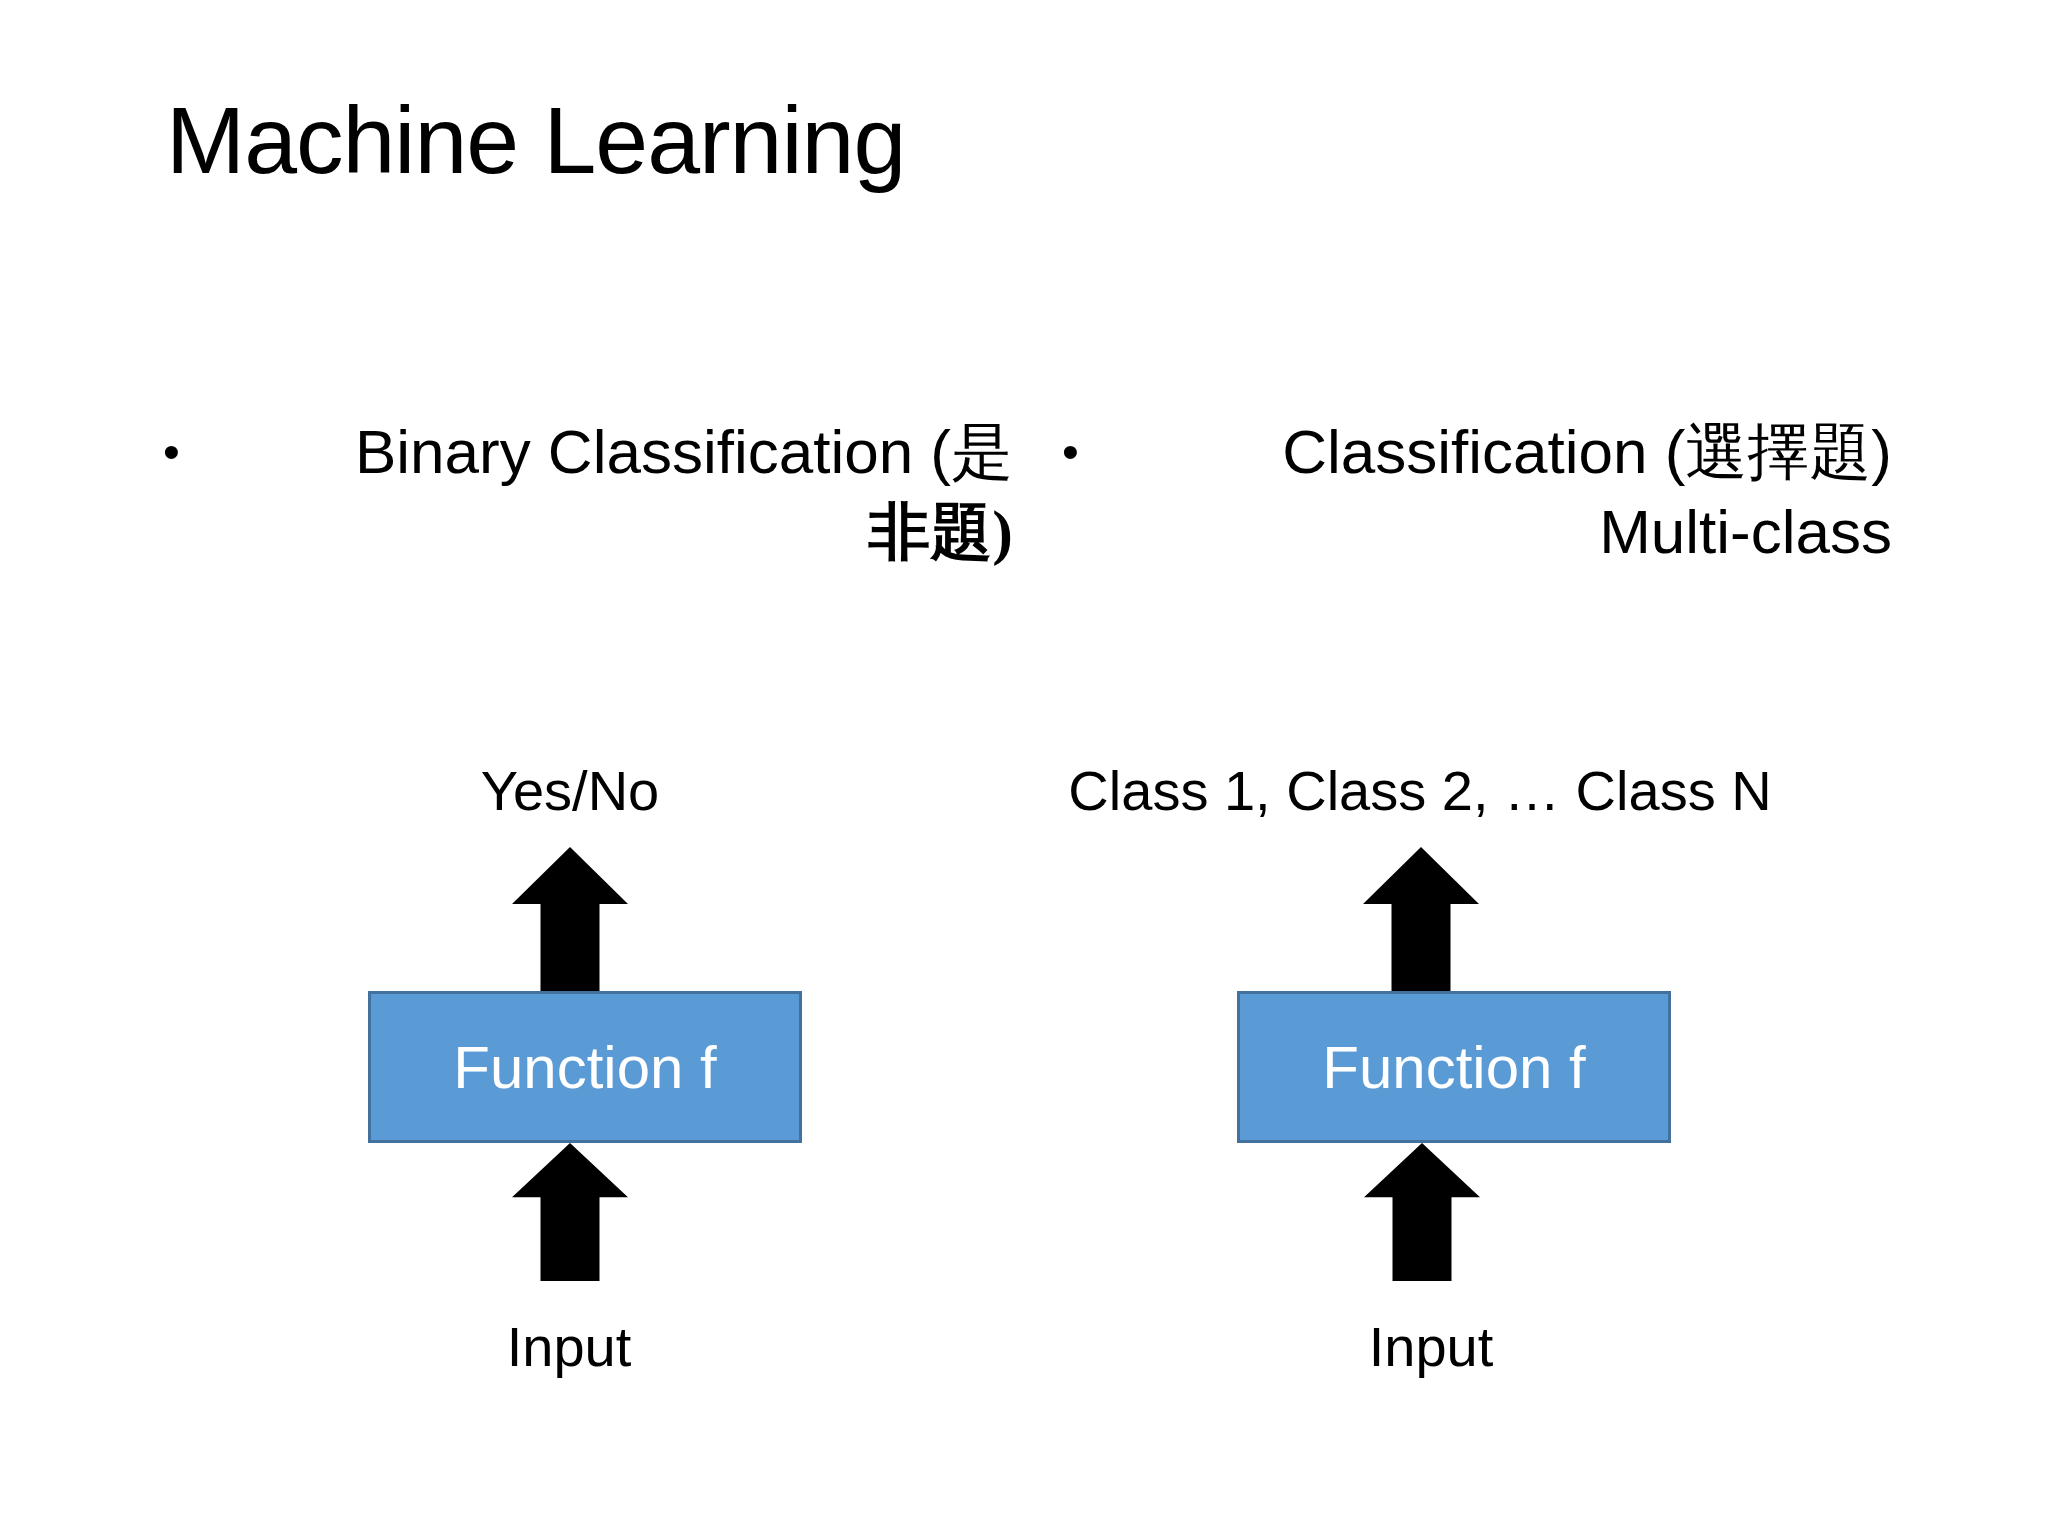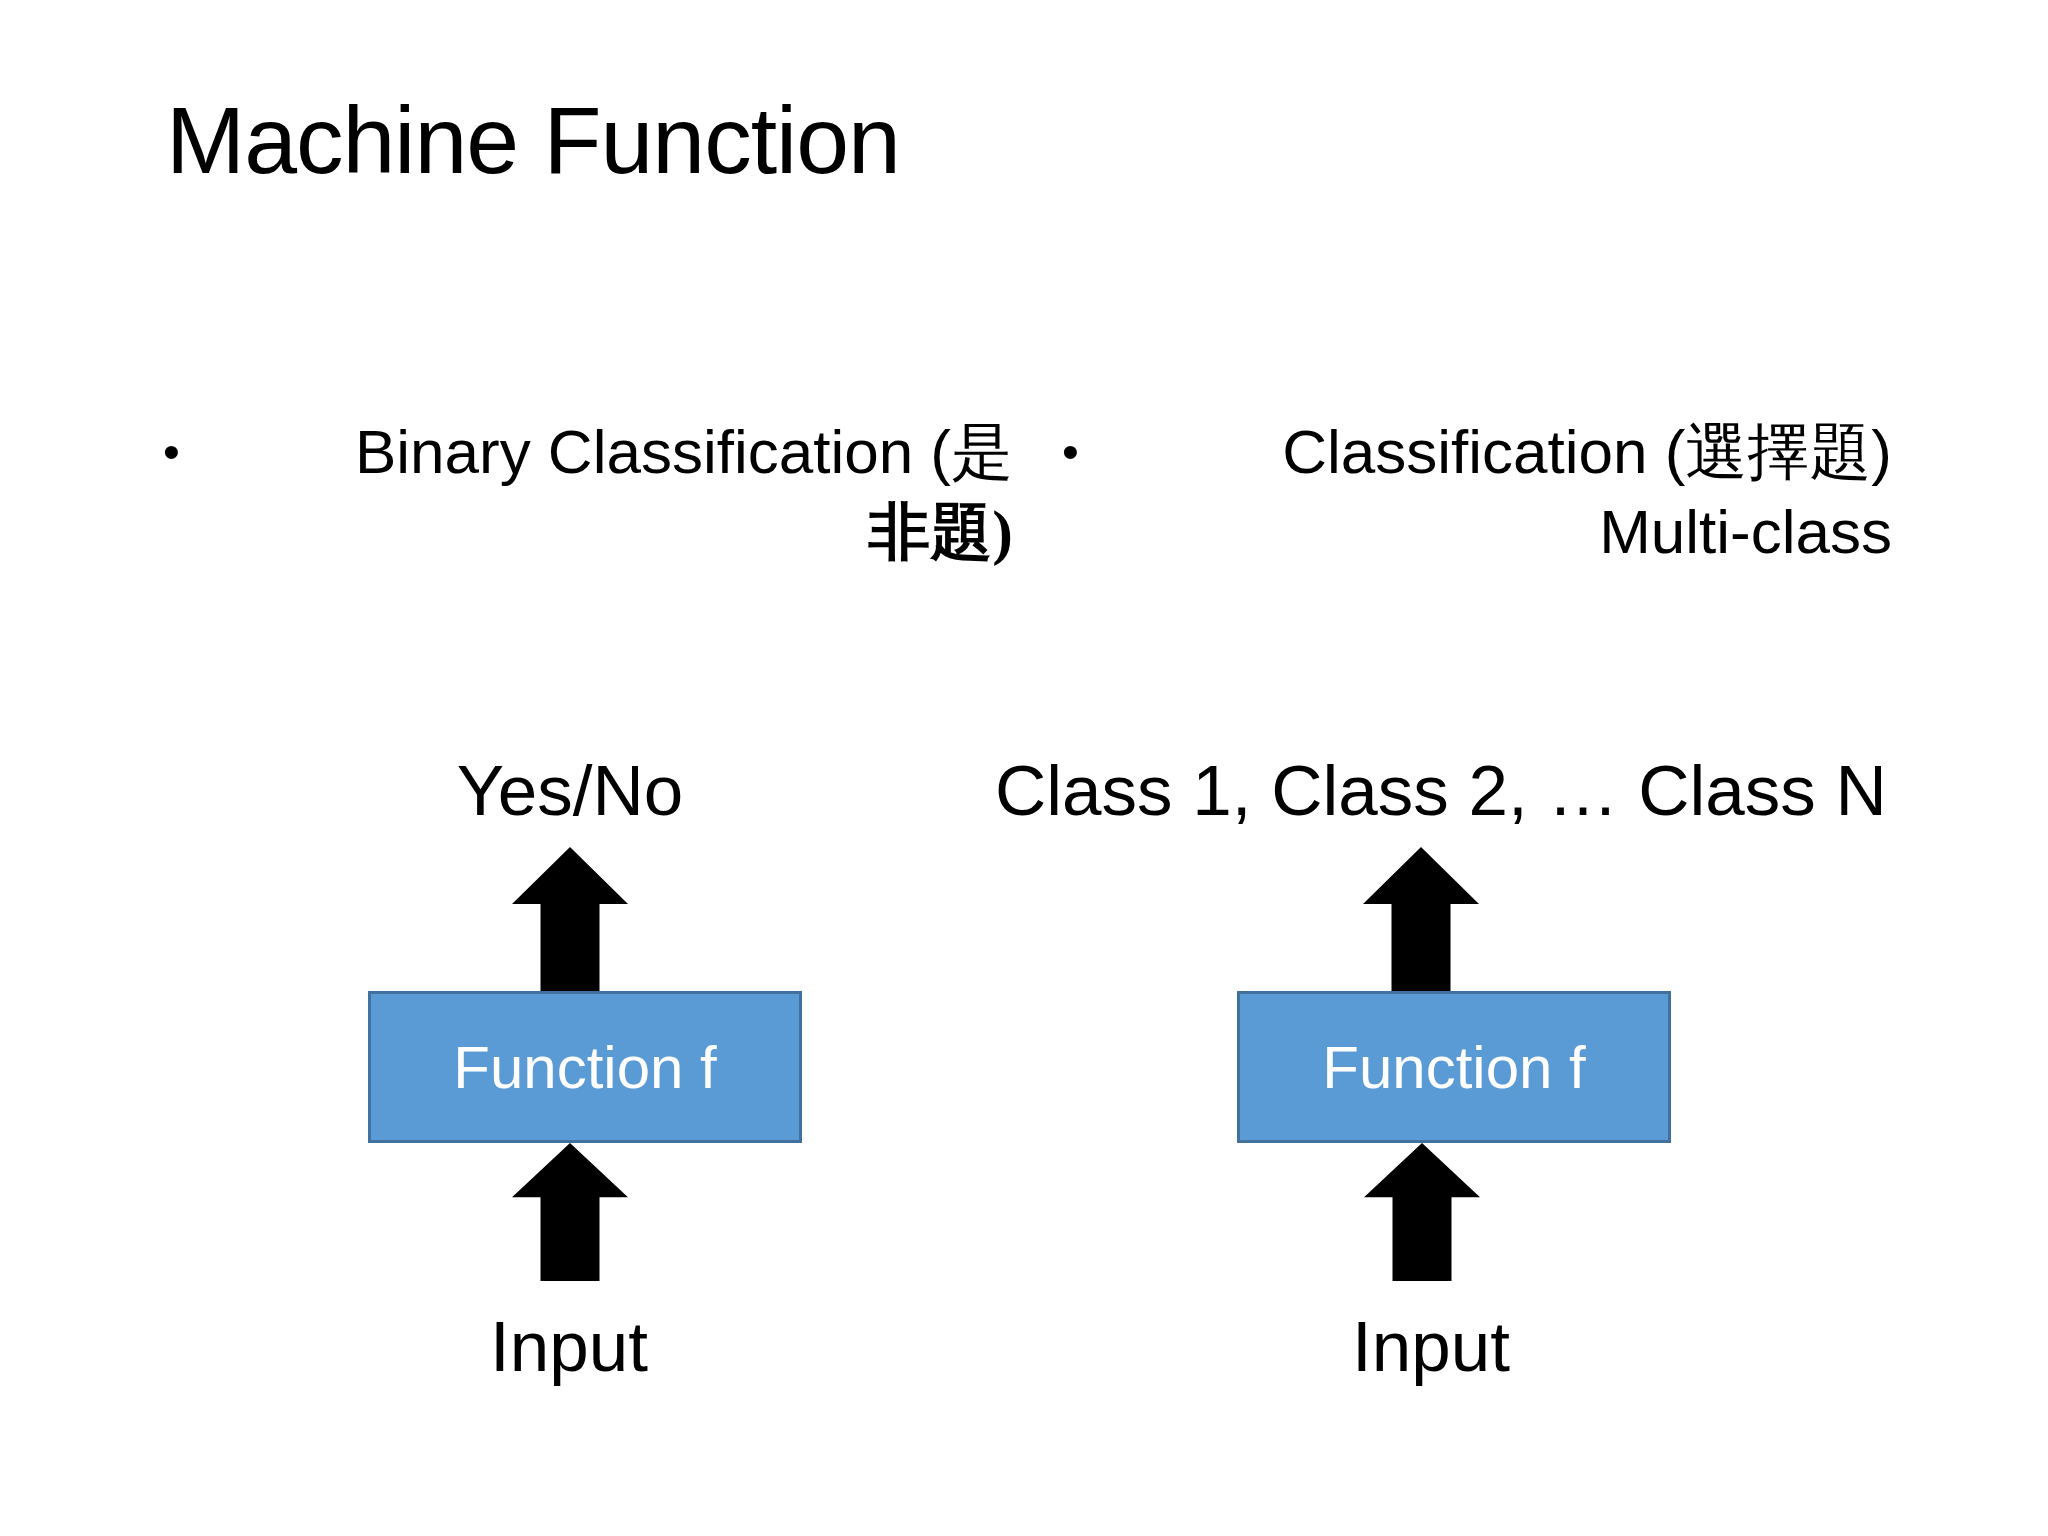--- a/index.html
+++ b/index.html
@@ -38,21 +38,21 @@
     width: 52px;
     font-size: 48px;
     line-height: 80px;
   }
   .bullet-left  { left: 163px; width: 850px; }
   .bullet-right { left: 1062px; width: 830px; }
   .bullet-lines { flex: 1 1 auto; text-align: right; }
   .cjk { font-family: "Liberation Serif", serif; font-weight: bold; }
 
   .io-label {
-    font-size: 71px;
+    font-size: 56px;
     line-height: 78px;
     text-align: center;
     white-space: nowrap;
     color: var(--body_text, #000);
   }
 
   .arrow { display: block; position: absolute; }
   .arrow polygon { fill: var(--arrow, #000); }
 
   .function-box {
@@ -69,21 +69,21 @@
     white-space: nowrap;
     margin-left: 16px;
   }
 </style>
 </head>
 <body>
 
 <div class="slide">
 
   <div class="abs title">
-    <div>Machine Function</div>
+    <div>Machine Learning</div>
   </div>
 
   <div class="abs bullet-col bullet-left">
     <span class="marker">•</span>
     <span class="bullet-lines">
       <div>Binary Classification (是</div>
       <div class="cjk">非題)</div>
     </span>
   </div>
 

